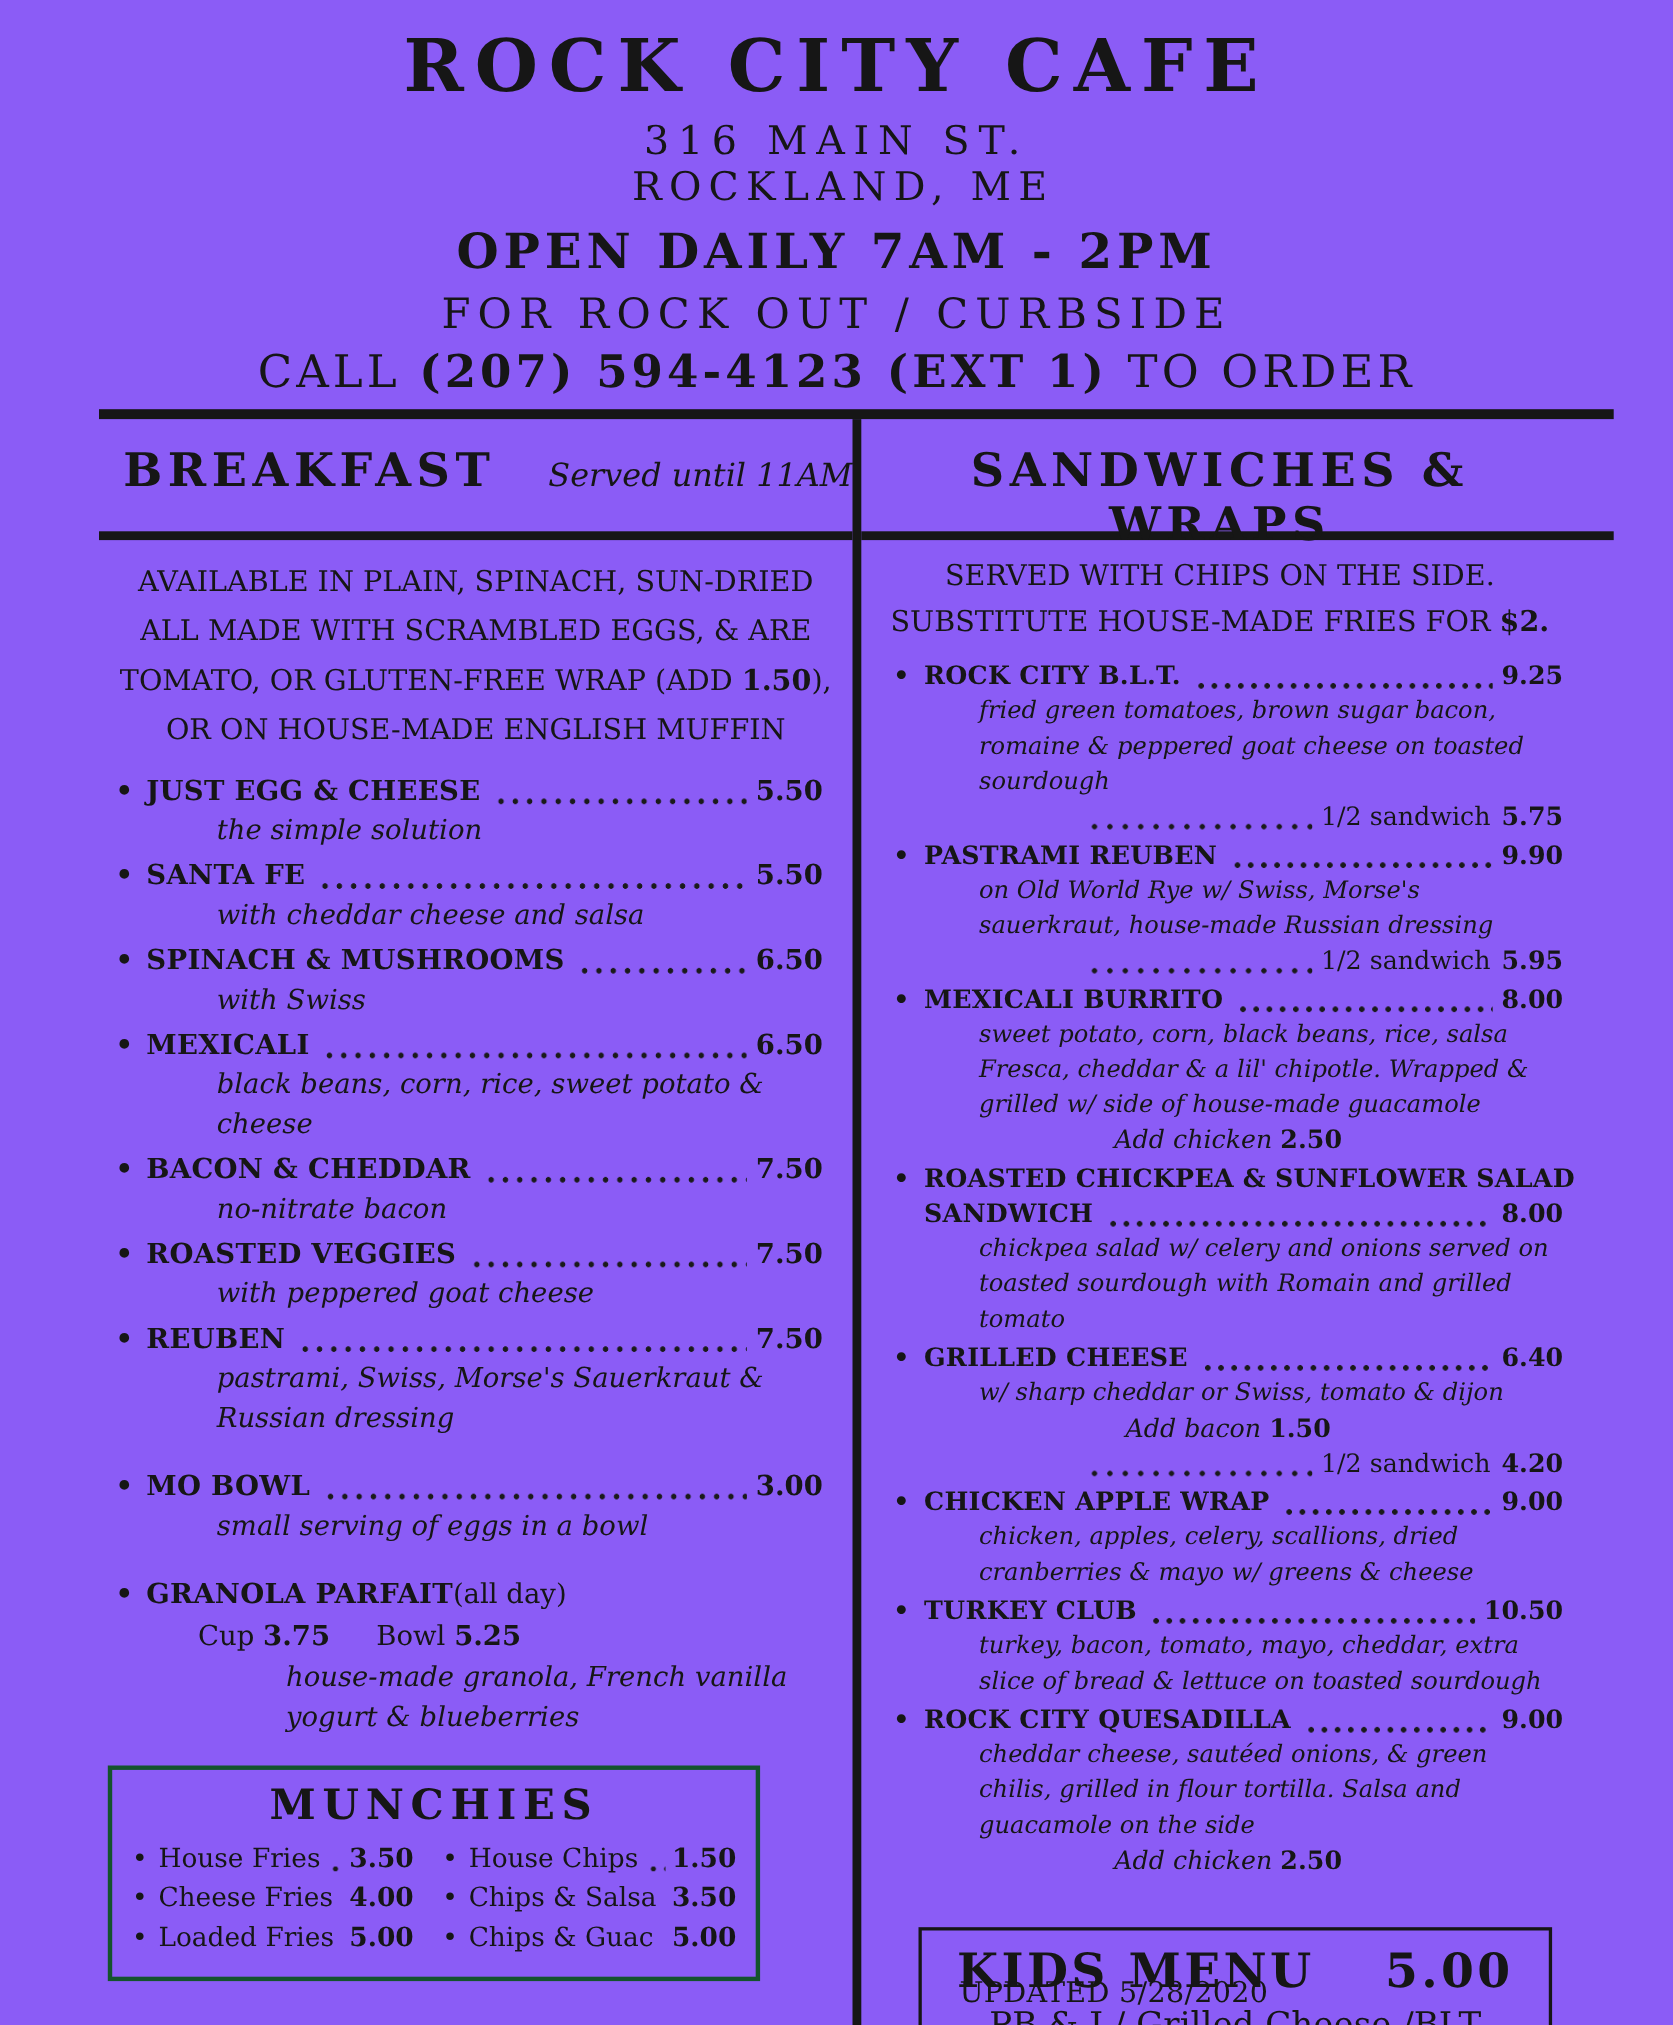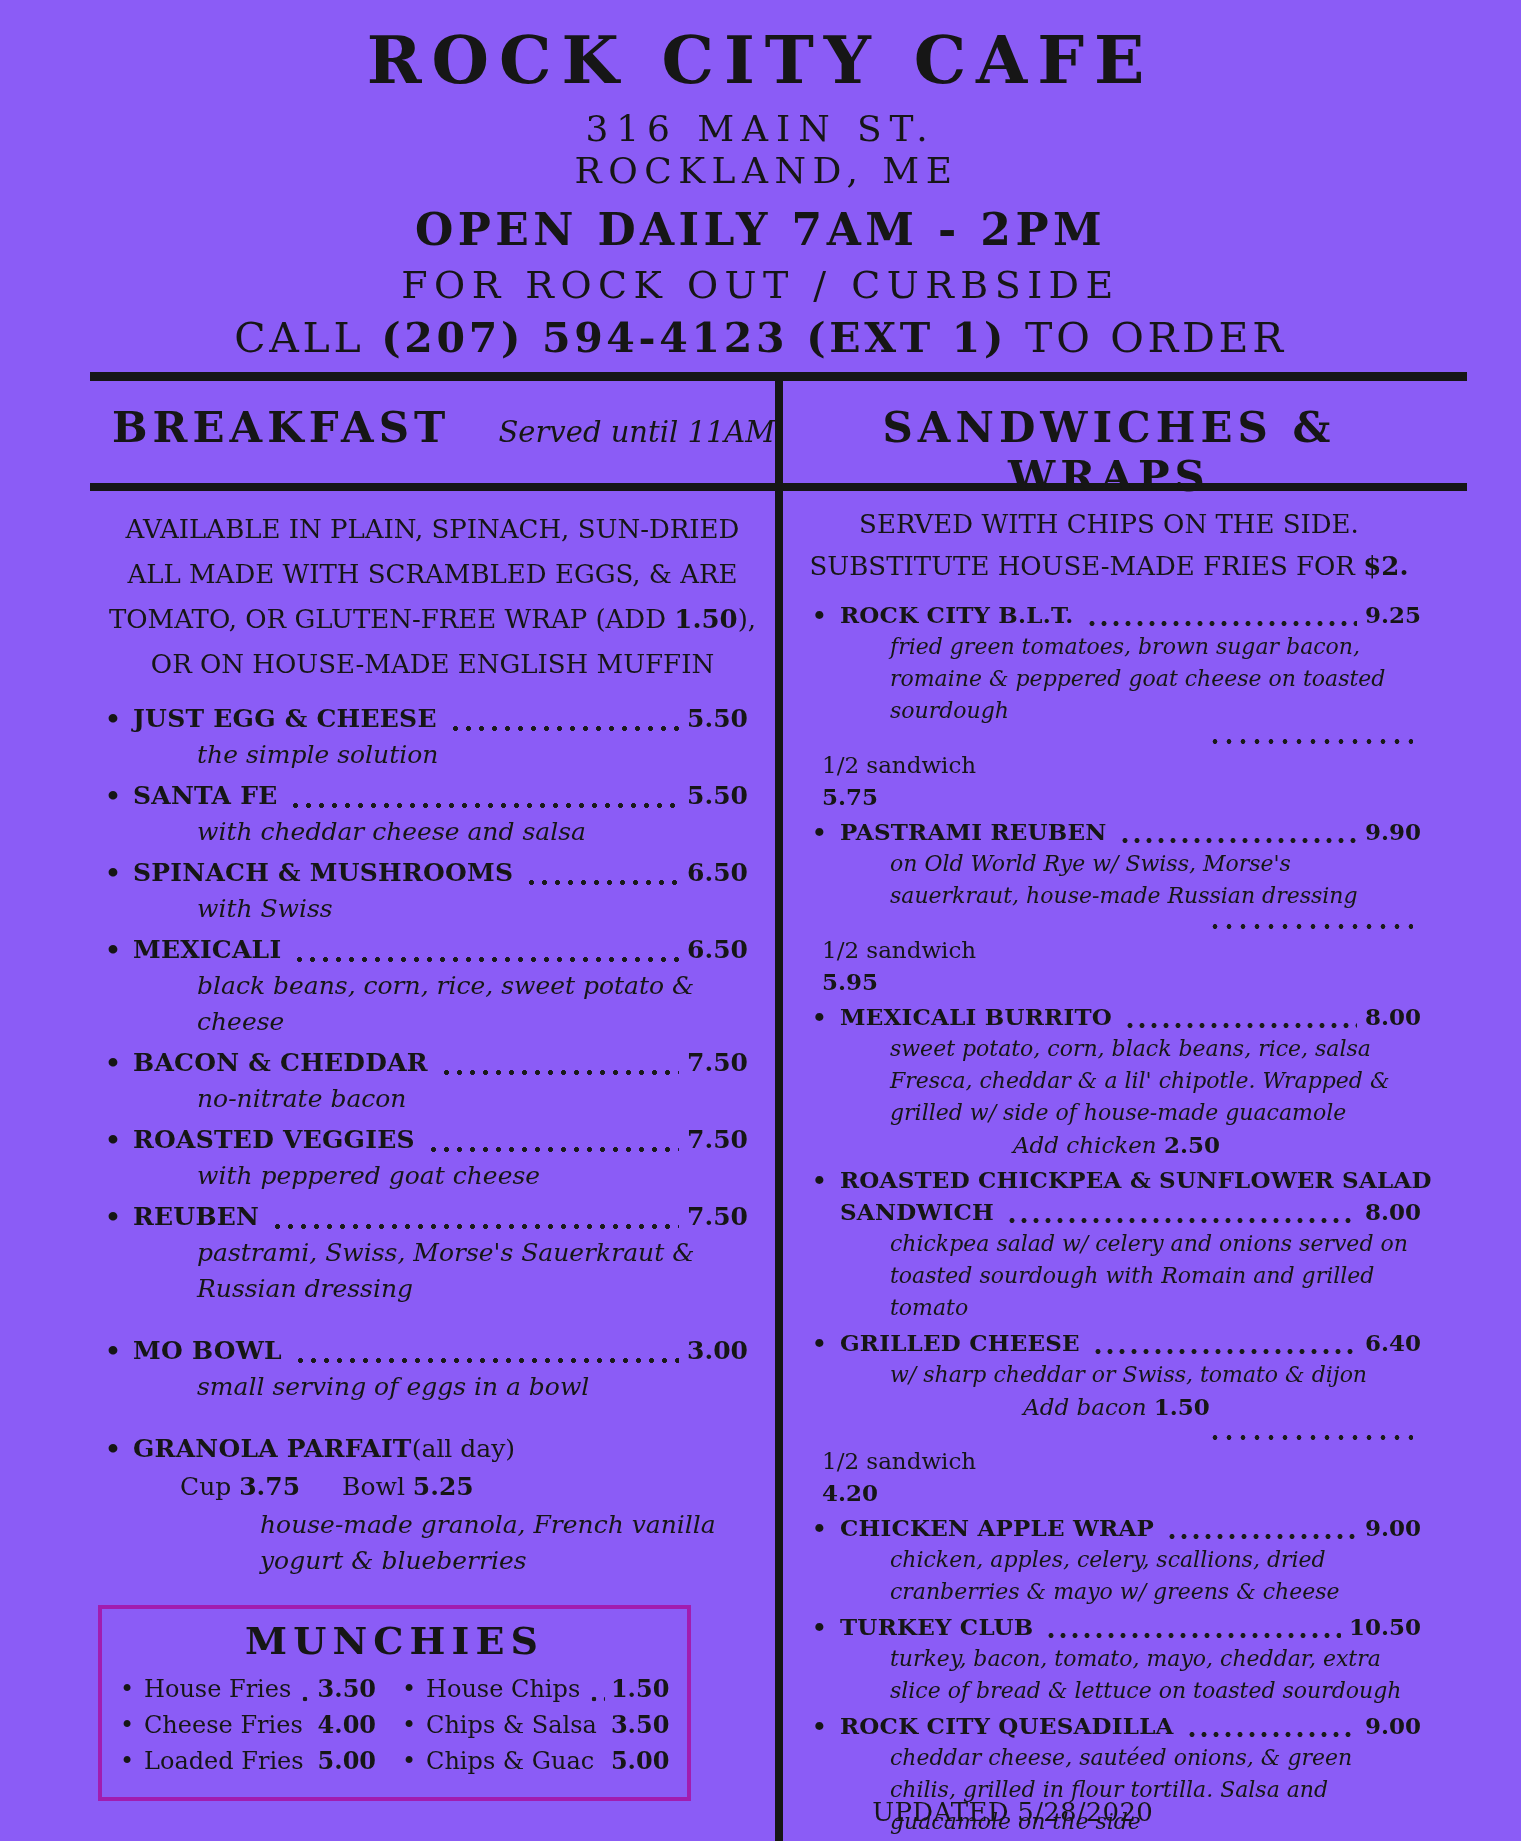--- a/index.html
+++ b/index.html
@@ -60,30 +60,30 @@
   .name2 .bullet{visibility:hidden;}
   .mi-desc{font-style:italic;font-size:25px;line-height:36px;margin-left:92px;}
   .col-right .mi-desc{font-size:22px;line-height:32px;margin-left:78px;}
   .mi-desc.deep{margin-left:155px;}
   .mi-sizes{font-size:25px;line-height:40px;margin-left:75px;}
   .size-pair{margin-right:42px;}
   .size-price{font-weight:bold;}
   .mi-center{text-align:center;font-size:23px;line-height:32px;}
   .mi-center .addon-text{font-style:italic;}
   .mi-center .addon-price{font-weight:bold;}
-  .mi-half{display:flex;justify-content:flex-end;align-items:baseline;font-size:23px;line-height:32px;flex-direction:column;}
+  .mi-half{display:flex;justify-content:flex-end;align-items:baseline;font-size:23px;line-height:32px;}
   .half-dots{
     width:205px;height:18px;align-self:flex-end;margin:0 8px 4px 0;
     background-image:radial-gradient(circle,#1a1a1a 2.1px,rgba(0,0,0,0) 2.7px);
     background-size:14px 7px;background-repeat:repeat-x;background-position:left bottom;
   }
   .half-text{white-space:pre;}
   .half-price{font-weight:bold;margin-left:10px;}
   
-  .munch{border:4px solid #a21caf;margin:26px 84px 0 8px;padding:6px 18px 18px 18px;}
+  .munch{border:4px solid #14532d;margin:26px 84px 0 8px;padding:6px 18px 18px 18px;}
   .munch-title{text-align:center;font-size:38px;font-weight:bold;letter-spacing:.16em;line-height:52px;}
   .munch-grid{display:grid;grid-template-columns:1fr 1fr;column-gap:26px;margin-top:4px;}
   .mn-row{display:flex;align-items:baseline;font-size:24px;line-height:36px;}
   .mn-bullet{flex:none;width:24px;}
   .mn-name{white-space:nowrap;}
   .mn-dots{
     flex:1;height:16px;align-self:flex-end;margin:0 6px 5px 8px;
     background-image:radial-gradient(circle,#1a1a1a 2px,rgba(0,0,0,0) 2.6px);
     background-size:12px 6px;background-repeat:repeat-x;background-position:left bottom;
   }

